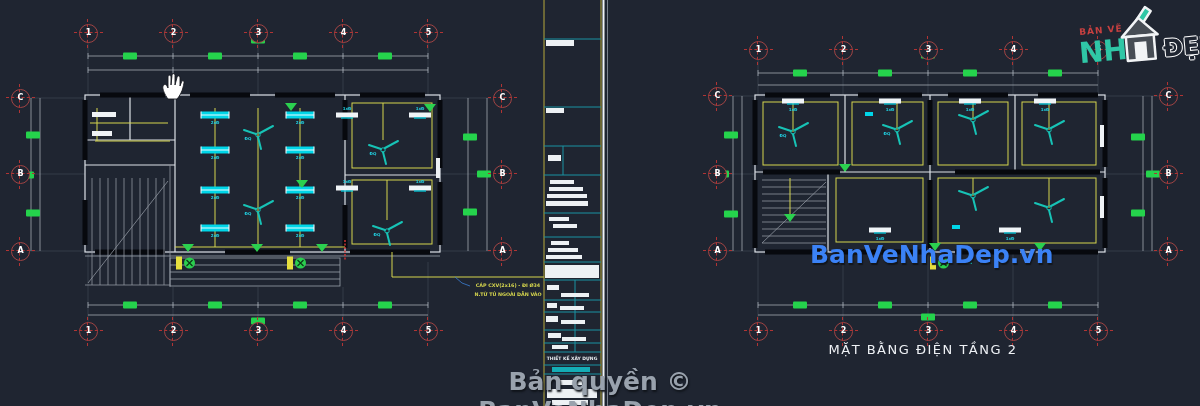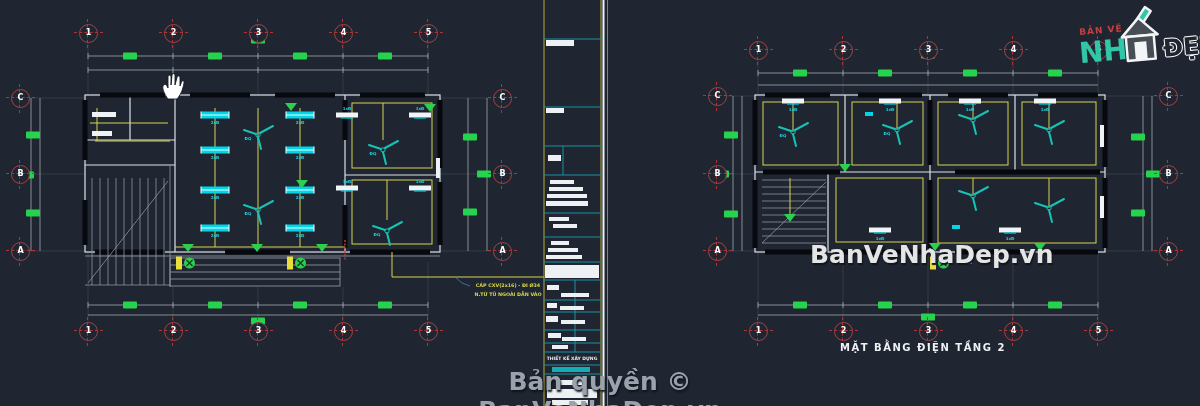--- a/index.html
+++ b/index.html
@@ -7,24 +7,24 @@
           font-family:"DejaVu Sans",sans-serif;}
   svg text{font-family:"DejaVu Sans",sans-serif;}
   
   .gmark{position:absolute;width:17px;height:17px;border:1px solid #a04444;border-radius:50%;
          background:#1f2531;color:#fff;font-size:8px;font-weight:bold;line-height:15px;
          text-align:center;z-index:3;}
   .gmark::before{content:'';position:absolute;left:-6px;width:29px;top:7px;
          border-top:1px dashed #b03434;z-index:-1;}
   .gmark::after{content:'';position:absolute;top:-6px;height:29px;left:7px;
          border-left:1px dashed #b03434;z-index:-1;}
-  .ptitle{position:absolute;color:#eef1f5;font-size:10px;font-weight:bold;
+  .ptitle{position:absolute;color:#eef1f5;font-size:13px;font-weight:normal;
           letter-spacing:1.5px;text-align:center;z-index:4;white-space:nowrap;}
   .watermark{position:absolute;left:810px;top:240px;font-size:25px;font-weight:bold;
-          color:#e5e5e5;text-shadow:1px 2px 1px #12161c;z-index:6;letter-spacing:0;}
+          color:#3b82f6;text-shadow:1px 2px 1px #12161c;z-index:6;letter-spacing:0;}
   .copyright{position:absolute;left:420px;top:367px;width:360px;text-align:center;
           font-size:25px;font-weight:bold;color:#99a2ad;text-shadow:1px 2px 2px #10141a;z-index:7;}
   
   .logo{position:absolute;left:1078px;top:6px;width:120px;height:66px;transform:rotate(-5deg);
         z-index:8;}
   .logo-top{position:absolute;left:2px;top:16px;color:#c74040;font-size:9px;font-weight:bold;
         letter-spacing:1px;}
   .logo-nha{position:absolute;left:0px;top:25px;color:#2fc7a6;font-size:29px;font-weight:bold;
         letter-spacing:0px;}
   .logo-dep{position:absolute;left:84px;top:31px;font-size:24px;font-weight:bold;color:#1f2531;

